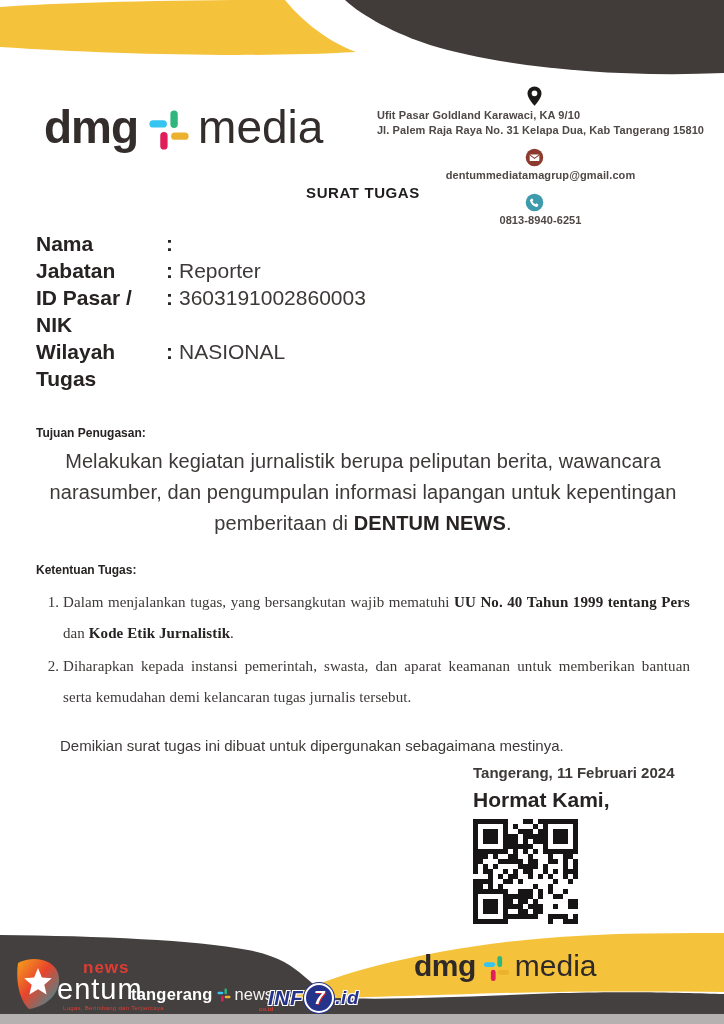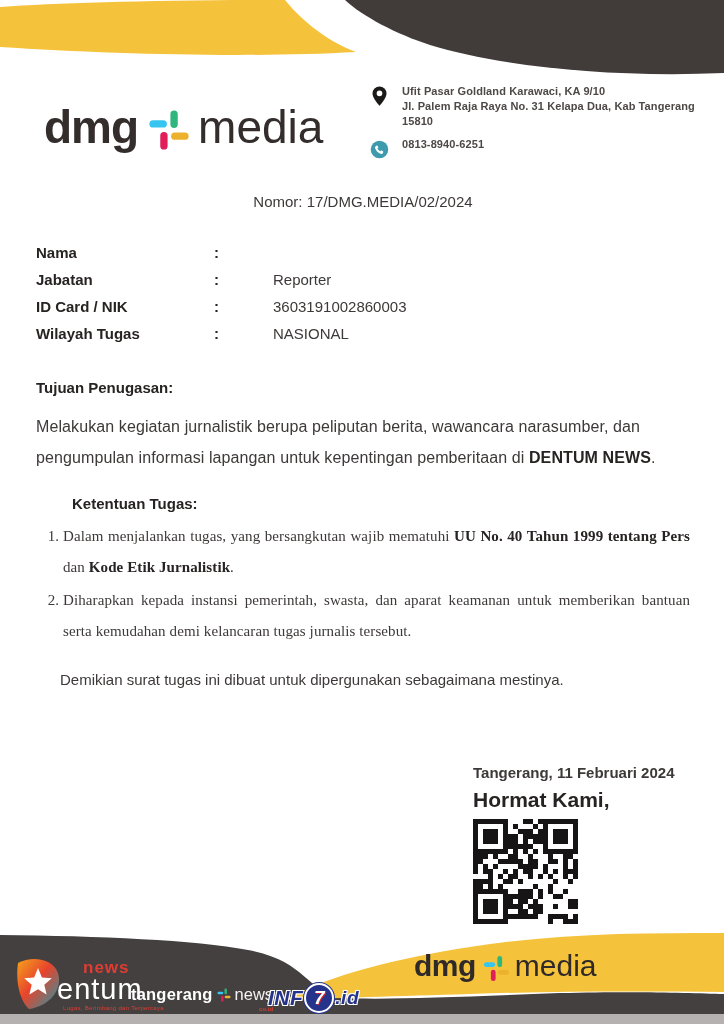--- a/index.html
+++ b/index.html
@@ -11,38 +11,38 @@
   .deco-top { position:absolute; top:0; left:0; width:724px; height:175px; }
 
   
   .brand { position:absolute; top:94px; left:44px; height:66px; display:flex; align-items:center; }
   .brand .dmg { font-size:46px; font-weight:800; color:#332d2c; letter-spacing:-1px; }
   .brand .slack { width:42px; height:42px; margin:6px 8px 0 10px; }
   .brand .media { font-size:46px; font-weight:400; color:#332d2c; letter-spacing:0; }
 
   
   .contact { position:absolute; top:84px; left:368px; width:345px; }
-  .crow { display:flex; margin-bottom:8px; }
+  .crow { display:flex; align-items:center; margin-bottom:8px;flex-direction:column; }
   .cicon { flex:0 0 22px; width:22px; height:24px; margin-right:12px; display:flex; align-items:center; justify-content:center; }
   .ctext { font-size:11px; font-weight:bold; color:#4e4846; line-height:15px; letter-spacing:0.1px; }
 
   
   .content { position:absolute; top:183px; left:36px; width:654px; }
   .title { text-align:center; font-size:15px; font-weight:bold; color:#1f1c1b; letter-spacing:0.6px; line-height:20px; }
   .nomor { text-align:center; font-size:15px; color:#3d3938; margin-top:9px; line-height:20px; }
   .intro { margin-top:36px; font-size:15px; line-height:24px; }
   b { color:#272322; }
   .fields { margin-top:27px; }
-  .frow { display:flex; line-height:27px; font-size:15px;gap:48px; }
+  .frow { display:flex; line-height:27px; font-size:21px; }
   .flabel { width:130px; font-weight:bold; color:#272322; }
   .fcolon { font-weight:bold; color:#272322; margin-right:6px; }
-  .sechead { font-weight:bold; color:#272322; font-size:15px; line-height:22px; }
+  .sechead { font-weight:bold; color:#272322; font-size:12px; line-height:22px; }
   .head-tujuan { margin-top:30px; }
-  .para { font-size:16px; line-height:31px; margin-top:12px; letter-spacing:0.1px; }
-  .head-ketentuan { margin-top:20px;margin-left:36px; }
+  .para { font-size:20px; line-height:31px; margin-top:2px; letter-spacing:0.1px;text-align:center; }
+  .head-ketentuan { margin-top:20px; }
   ol { margin-top:6px; padding-left:27px;font-family:Liberation Serif, serif; }
   ol li { font-size:15px; line-height:30.5px; text-align:justify; margin-bottom:3px; letter-spacing:0.1px; }
   .closing { margin-top:22px; font-size:15px; line-height:24px;margin-left:24px; }
 
   
   .sig { position:absolute; top:763px; left:473px; width:215px; }
   .sig .date { font-size:15px; color:#3d3938; line-height:20px;font-weight:bold; }
   .sig .salut { font-size:21px; font-weight:bold; color:#272322; margin-top:7px; line-height:20px; }
   .qr { width:105px; height:105px; margin-top:9px; display:block; }
 
@@ -108,44 +108,54 @@
           </svg>
       </span>
       <span class="ctext">
         <span>Ufit Pasar Goldland Karawaci, KA 9/10</span><br>
         <span>Jl. Palem Raja Raya No. 31 Kelapa Dua, Kab Tangerang 15810</span>
       </span>
     </div>
     <div class="crow">
       <span class="cicon">
         <svg viewBox="0 0 24 24" width="21" height="21">
+            <circle cx="12" cy="12" r="10" fill="#8E3B2F"></circle>
+            <rect x="6.5" y="8.5" width="11" height="7.5" rx="1" fill="#fff"></rect>
+            <path d="M6.5,9 L12,13 L17.5,9" fill="none" stroke="#8E3B2F" stroke-width="1.2"></path>
+          </svg>
+      </span>
+      <span class="ctext">dentummediatamagrup@gmail.com</span>
+    </div>
+    <div class="crow">
+      <span class="cicon">
+        <svg viewBox="0 0 24 24" width="21" height="21">
             <circle cx="12" cy="12" r="10" fill="#3E9BAD"></circle>
             <path d="M9.2,7.2 l1.6,2.2 -1.2,1.3 c0.6,1.5 1.9,2.8 3.4,3.4 l1.3,-1.2 2.2,1.6 -1,2 c-0.3,0.6 -1,0.9 -1.6,0.7 c-3.4,-1 -6.1,-3.7 -7.1,-7.1 c-0.2,-0.6 0.1,-1.3 0.7,-1.6 z" fill="#fff"></path>
           </svg>
       </span>
       <span class="ctext">0813-8940-6251</span>
     </div>
   </div>
 
   <div class="content">
-    <div class="nomor">Nomor: 17/DMG.MEDIA/02/2024</div>
+    <div class="title">SURAT TUGAS</div>
 
 
     <div class="fields">
       <div class="frow">
         <span class="flabel">Nama</span>
           <span class="fcolon">:</span>
       </div>
       <div class="frow">
         <span class="flabel">Jabatan</span>
           <span class="fcolon">:</span>
           <span class="fvalue">Reporter</span>
       </div>
       <div class="frow">
-        <span class="flabel">ID Card / NIK</span>
+        <span class="flabel">ID Pasar / NIK</span>
           <span class="fcolon">:</span>
           <span class="fvalue">3603191002860003</span>
       </div>
       <div class="frow">
         <span class="flabel">Wilayah Tugas</span>
           <span class="fcolon">:</span>
           <span class="fvalue">NASIONAL</span>
       </div>
     </div>
 

